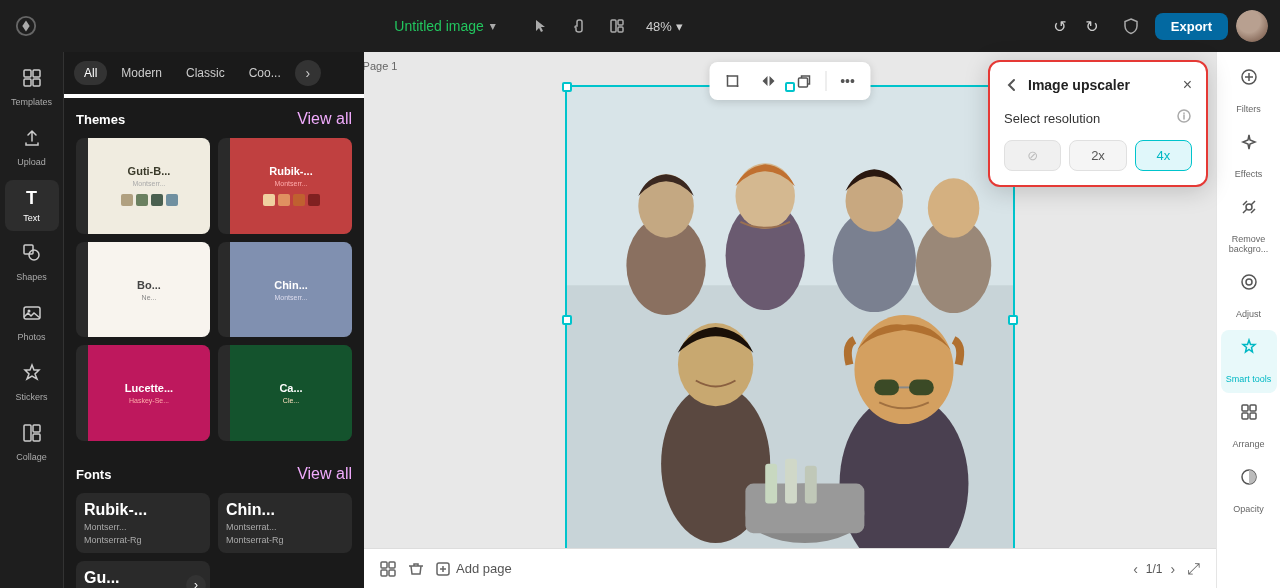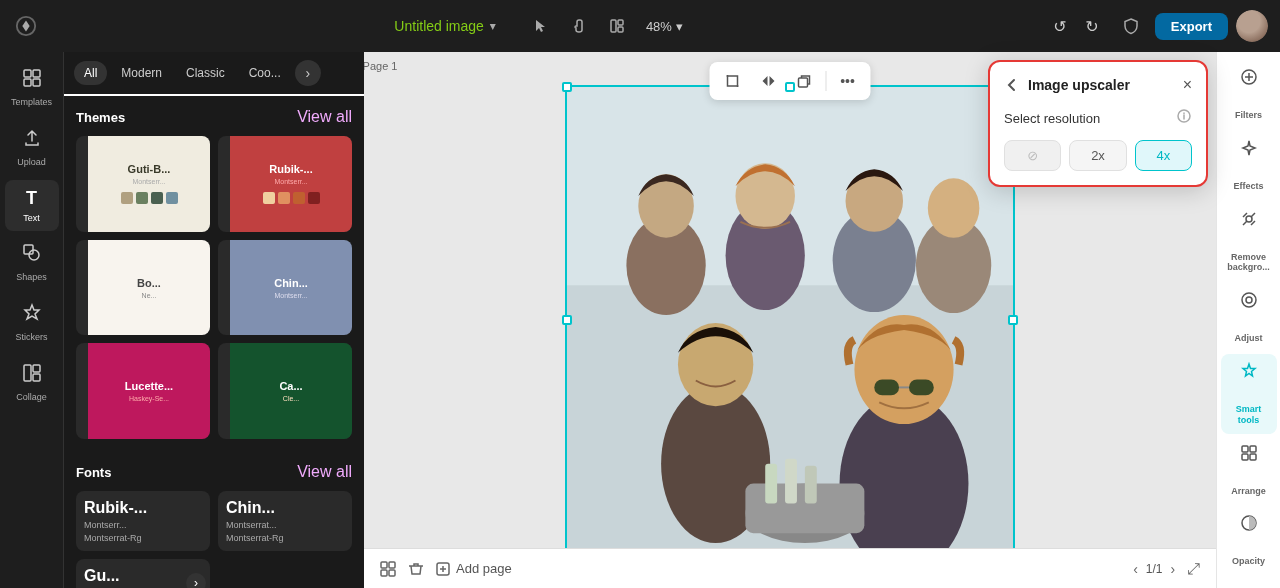--- a/index.html
+++ b/index.html
@@ -18,21 +18,21 @@
       z-index: 10;
     }
     .topbar-logo { width: 28px; height: 28px; display: flex; align-items: center; justify-content: center; }
     .logo-svg { width: 22px; height: 22px; }
     .topbar-icon-btn {
       width: 32px; height: 32px; border-radius: 6px; border: none; background: transparent;
       display: flex; align-items: center; justify-content: center; cursor: pointer; color: #ccc;
     }
     .topbar-center { flex: 1; display: flex; align-items: center; justify-content: center; gap: 8px; }
     .doc-title-area { display: flex; align-items: center; gap: 6px; cursor: pointer; }
-    .doc-title { color: #84cc16; font-size: 14px; font-weight: 500; }
+    .doc-title { color: #22c55e; font-size: 14px; font-weight: 500; }
     .doc-chevron { color: #aaa; font-size: 12px; }
     .topbar-tools { display: flex; align-items: center; gap: 4px; margin-left: 20px; }
     .tool-btn {
       width: 34px; height: 32px; border-radius: 6px; border: none; background: transparent;
       display: flex; align-items: center; justify-content: center; cursor: pointer; color: #ccc; font-size: 16px;
     }
     .zoom-control {
       display: flex; align-items: center; gap: 4px; background: transparent; border-radius: 6px;
       padding: 4px 8px; cursor: pointer; color: #ccc; font-size: 13px;
     }
@@ -74,21 +74,21 @@
     .templates-panel {
       width: 300px; background: #1a1a1a; overflow-y: auto; flex-shrink: 0;
       display: flex; flex-direction: column;
     }
     .templates-panel::-webkit-scrollbar { width: 4px; }
     .templates-panel::-webkit-scrollbar-thumb { background: #444; border-radius: 2px; }
 
     
     .filter-tabs {
       display: flex; align-items: center; padding: 8px 10px; gap: 4px; flex-shrink: 0;
-      border-bottom: 2px solid #ffffff;
+      border-bottom: 4px solid #ffffff;
     }
     .filter-tab {
       padding: 5px 10px; border-radius: 20px; font-size: 12px; font-weight: 500;
       cursor: pointer; border: none; background: transparent; color: #ccc;
     }
     .filter-tab.active { background: #333; color: #fff; }
     .filter-more-btn {
       width: 26px; height: 26px; border-radius: 50%; border: none; background: #333;
       color: #ccc; font-size: 14px; cursor: pointer; display: flex; align-items: center; justify-content: center;
     }
@@ -186,21 +186,21 @@
     .expand-btn { background: none; border: none; cursor: pointer; color: #666; font-size: 16px; }
 
     
     .right-sidebar {
       width: 64px; background: #fff; display: flex; flex-direction: column;
       align-items: center; padding: 8px 0; gap: 2px; flex-shrink: 0;
       border-left: 1px solid #e5e5e5;
     }
     .right-tool {
       width: 56px; display: flex; flex-direction: column; align-items: center;
-      padding: 8px 4px; border-radius: 8px; cursor: pointer; gap: 20px; font-weight: bold;
+      padding: 8px 4px; border-radius: 8px; cursor: pointer; gap: 14px;
     }
     .right-tool.active { background: #e8f9fa; }
     .right-tool-icon { font-size: 16px; color: #555; }
     .right-tool.active .right-tool-icon { color: #00b8c4; }
     .right-tool-label { font-size: 9px; color: #666; text-align: center; line-height: 1.2; }
     .right-tool.active .right-tool-label { color: #00b8c4; }
 
     
     .upscaler-popup {
       position: absolute;
@@ -318,20 +318,30 @@
       <span class="sidebar-item-label" style="color:#fff;">Text</span>
     </div>
     <div class="sidebar-item">
       <span class="sidebar-item-icon">
         <svg width="20" height="20" viewBox="0 0 20 20">
             <circle cx="12" cy="12" r="5" fill="none" stroke="#ccc" stroke-width="1.5"></circle>
             <rect x="2" y="2" width="9" height="9" rx="1" fill="none" stroke="#ccc" stroke-width="1.5"></rect>
           </svg>
       </span>
       <span class="sidebar-item-label">Shapes</span>
+    </div>
+    <div class="sidebar-item">
+      <span class="sidebar-item-icon">
+        <svg width="20" height="20" viewBox="0 0 20 20">
+            <rect x="2" y="4" width="16" height="12" rx="2" fill="none" stroke="#ccc" stroke-width="1.5"></rect>
+            <circle cx="7" cy="8" r="1.5" fill="#ccc"></circle>
+            <path d="M2 14 L6 10 L9 13 L12 10 L18 15" stroke="#ccc" stroke-width="1.5" fill="none"></path>
+          </svg>
+      </span>
+      <span class="sidebar-item-label">Photos</span>
     </div>
     <div class="sidebar-item">
       <span class="sidebar-item-icon">
         <svg width="20" height="20" viewBox="0 0 20 20">
             <path d="M10 2 L12 7 L17 7 L13 11 L15 16 L10 13 L5 16 L7 11 L3 7 L8 7 Z" fill="none" stroke="#ccc" stroke-width="1.5"></path>
           </svg>
       </span>
       <span class="sidebar-item-label">Stickers</span>
     </div>
     <div class="sidebar-item">

